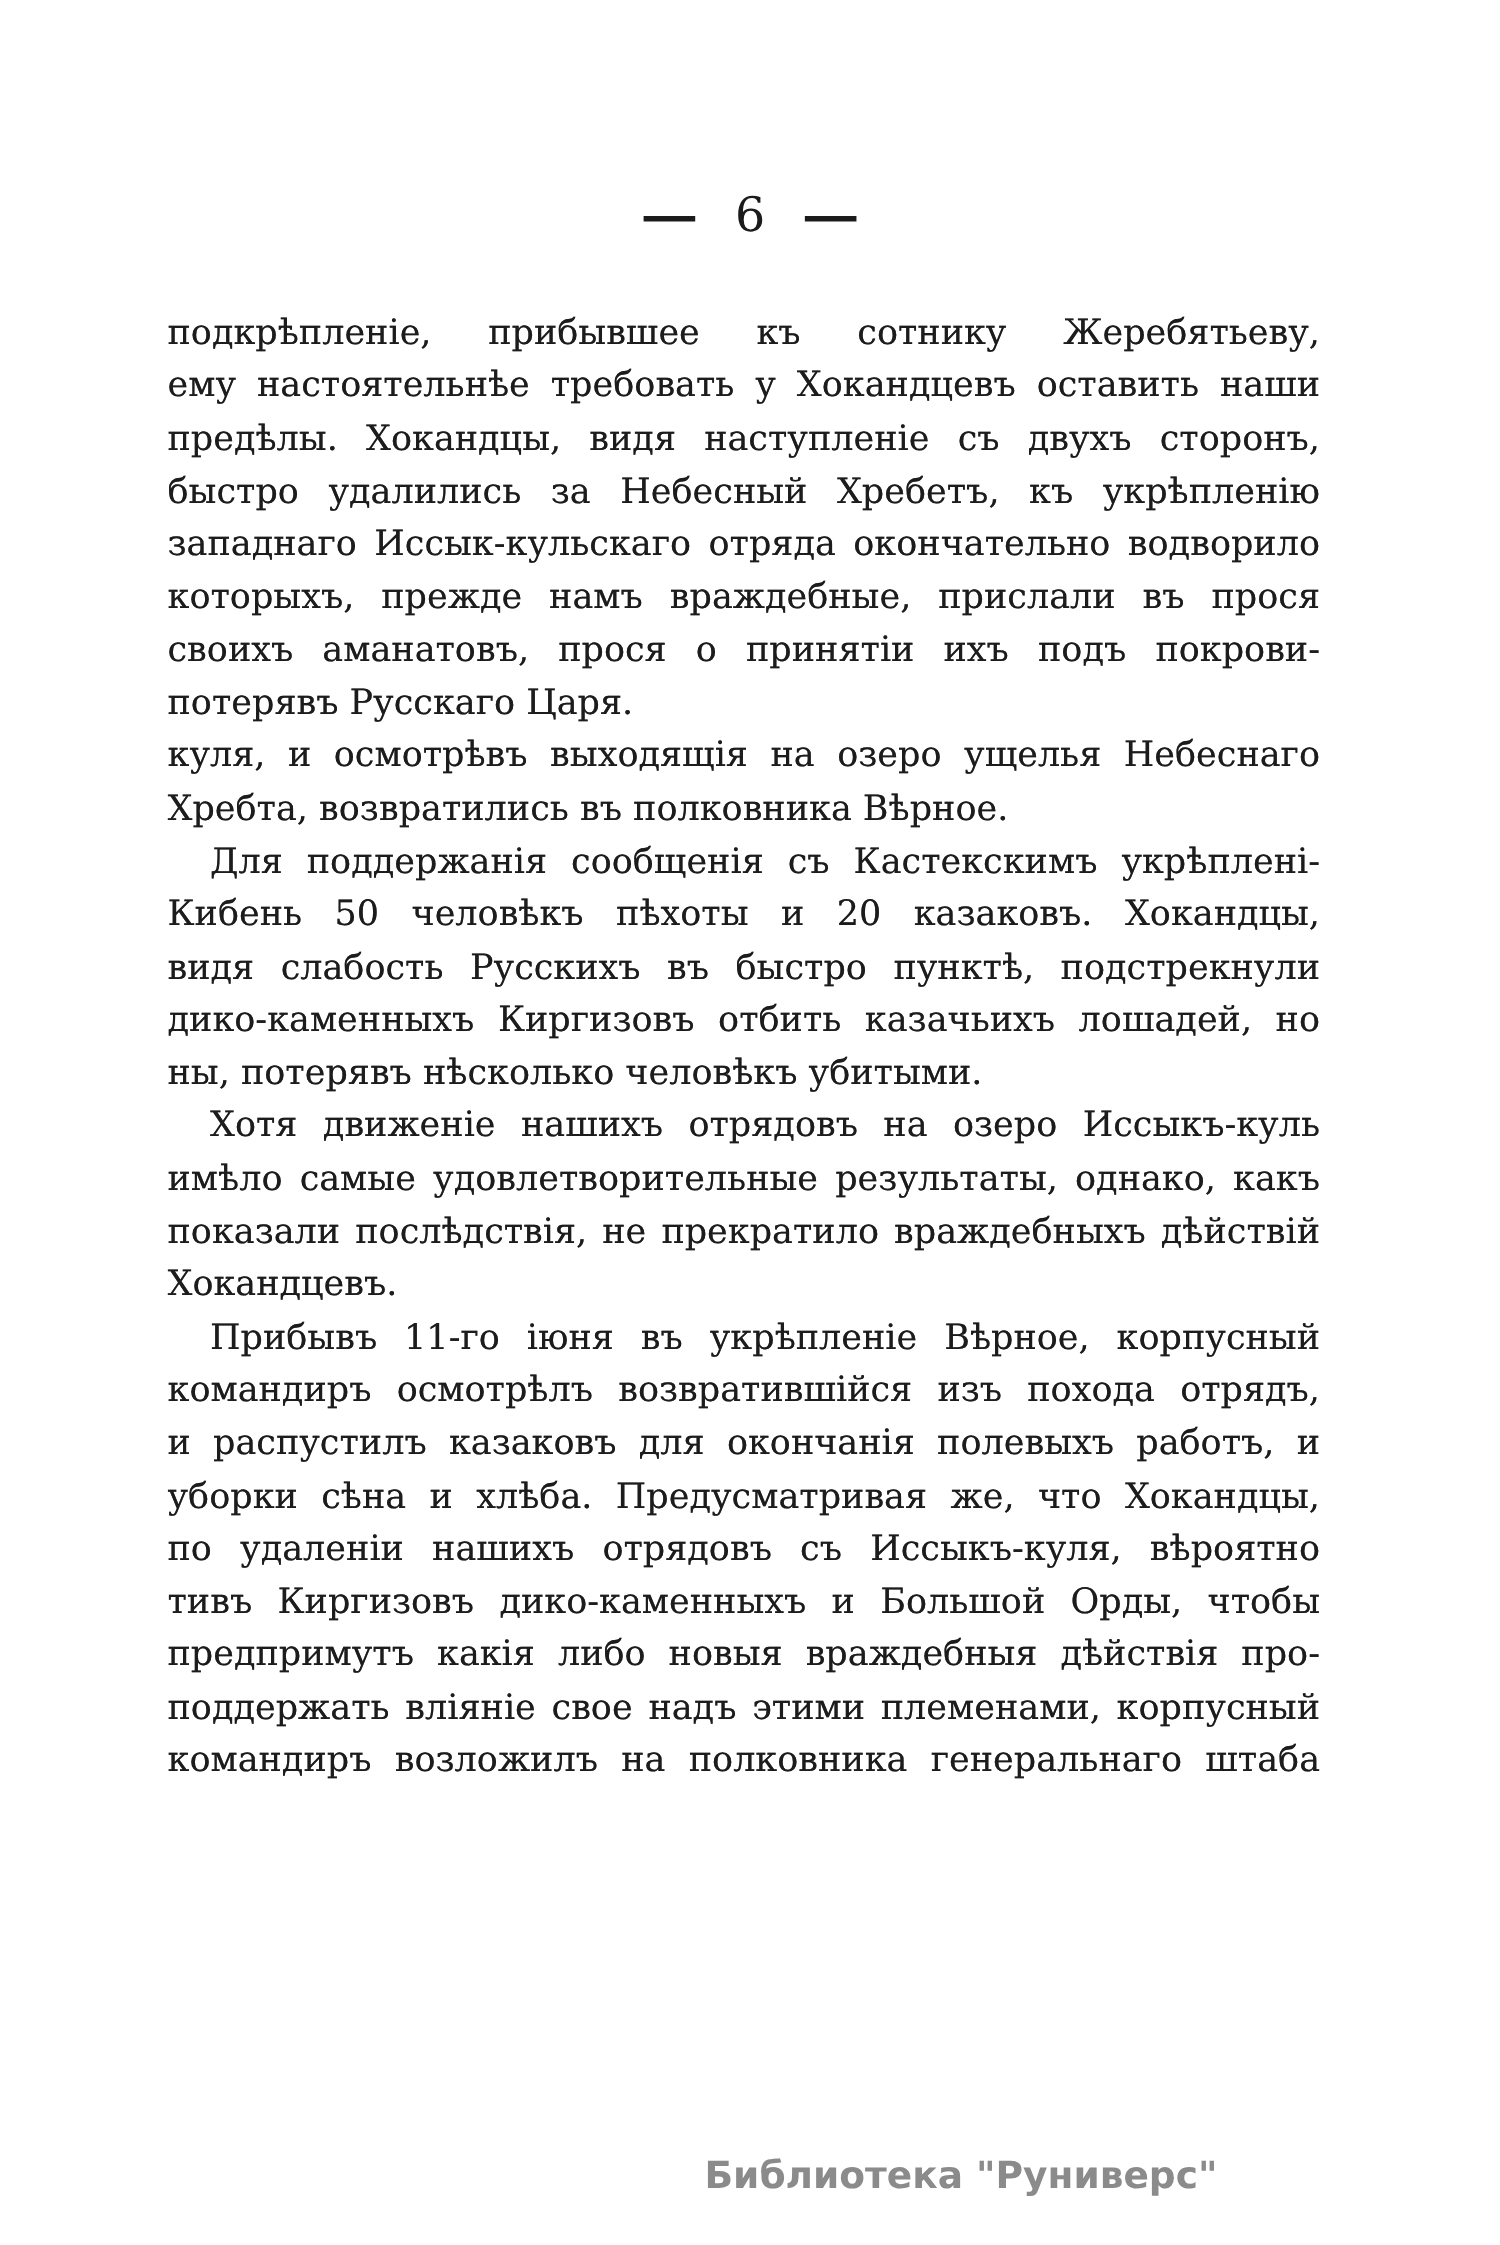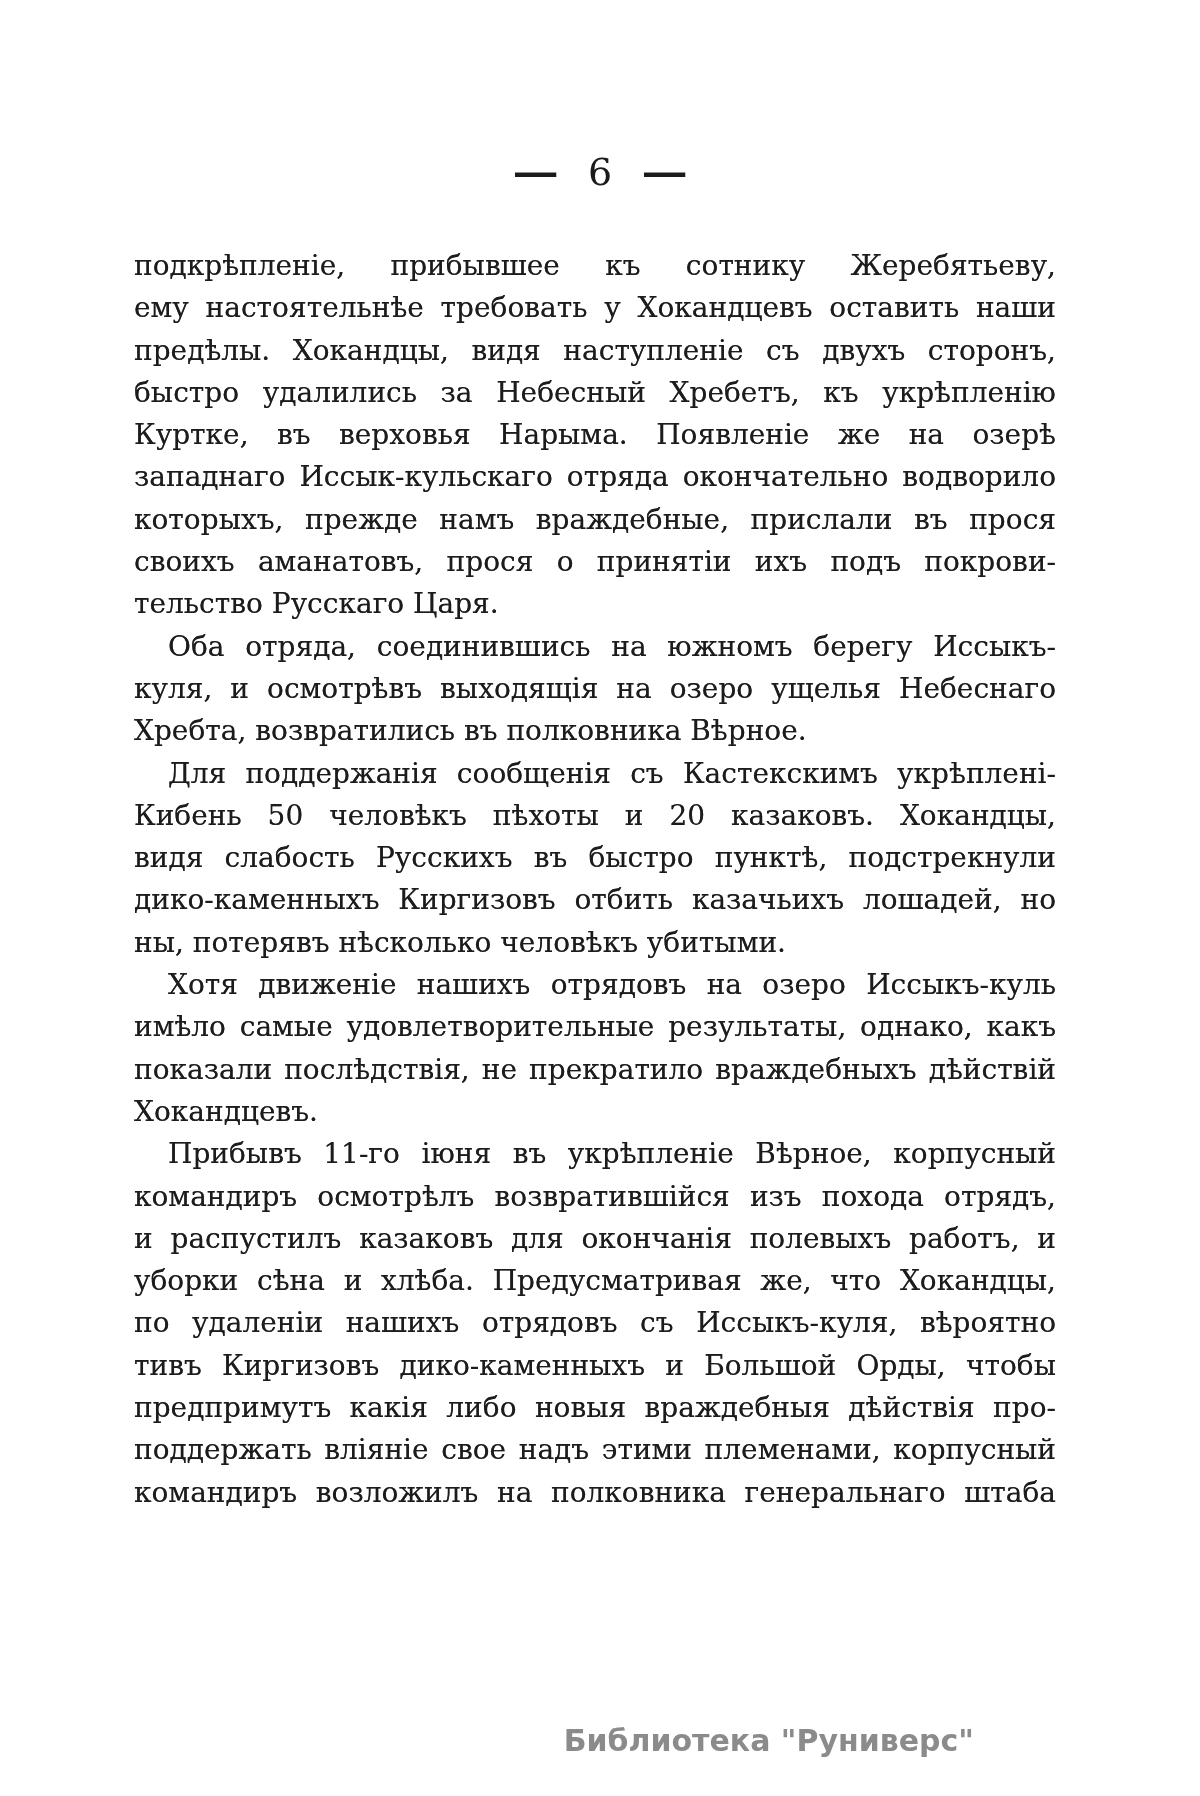--- a/index.html
+++ b/index.html
@@ -80,26 +80,24 @@
     <span class="rule">—</span>
     <span class="num">6</span>
     <span class="rule">—</span>
   </div>
 
   <div class="text-block" style="color: rgb(28, 28, 28);">
       <div class="text-line">подкрѣпленіе, прибывшее къ сотнику Жеребятьеву, позволило</div>
       <div class="text-line">ему настоятельнѣе требовать у Хокандцевъ оставить наши</div>
       <div class="text-line">предѣлы. Хокандцы, видя наступленіе съ двухъ сторонъ,</div>
       <div class="text-line">быстро удалились за Небесный Хребетъ, къ укрѣпленію</div>
-      <div class="text-line">Куртке, въ верховья Нарыма. Появленіе же на озерѣ</div>
       <div class="text-line">западнаго Иссык-кульскаго отряда окончательно водворило</div>
       <div class="text-line">которыхъ, прежде намъ враждебные, прислали въ прося</div>
       <div class="text-line">своихъ аманатовъ, прося о принятіи ихъ подъ покрови-</div>
-      <div class="text-line para-end">тельство Русскаго Царя.</div>
-      <div class="text-line indent">Оба отряда, соединившись на южномъ берегу Иссыкъ-</div>
+      <div class="text-line para-end">потерявъ Русскаго Царя.</div>
       <div class="text-line">куля, и осмотрѣвъ выходящія на озеро ущелья Небеснаго</div>
       <div class="text-line para-end">Хребта, возвратились въ полковника Вѣрное.</div>
       <div class="text-line indent">Для поддержанія сообщенія съ Кастекскимъ укрѣплені-</div>
       <div class="text-line">Кибень 50 человѣкъ пѣхоты и 20 казаковъ. Хокандцы,</div>
       <div class="text-line">видя слабость Русскихъ въ быстро пунктѣ, подстрекнули</div>
       <div class="text-line">дико-каменныхъ Киргизовъ отбить казачьихъ лошадей, но</div>
       <div class="text-line para-end">ны, потерявъ нѣсколько человѣкъ убитыми.</div>
       <div class="text-line indent">Хотя движеніе нашихъ отрядовъ на озеро Иссыкъ-куль</div>
       <div class="text-line">имѣло самые удовлетворительные результаты, однако, какъ</div>
       <div class="text-line">показали послѣдствія, не прекратило враждебныхъ дѣйствій</div>

